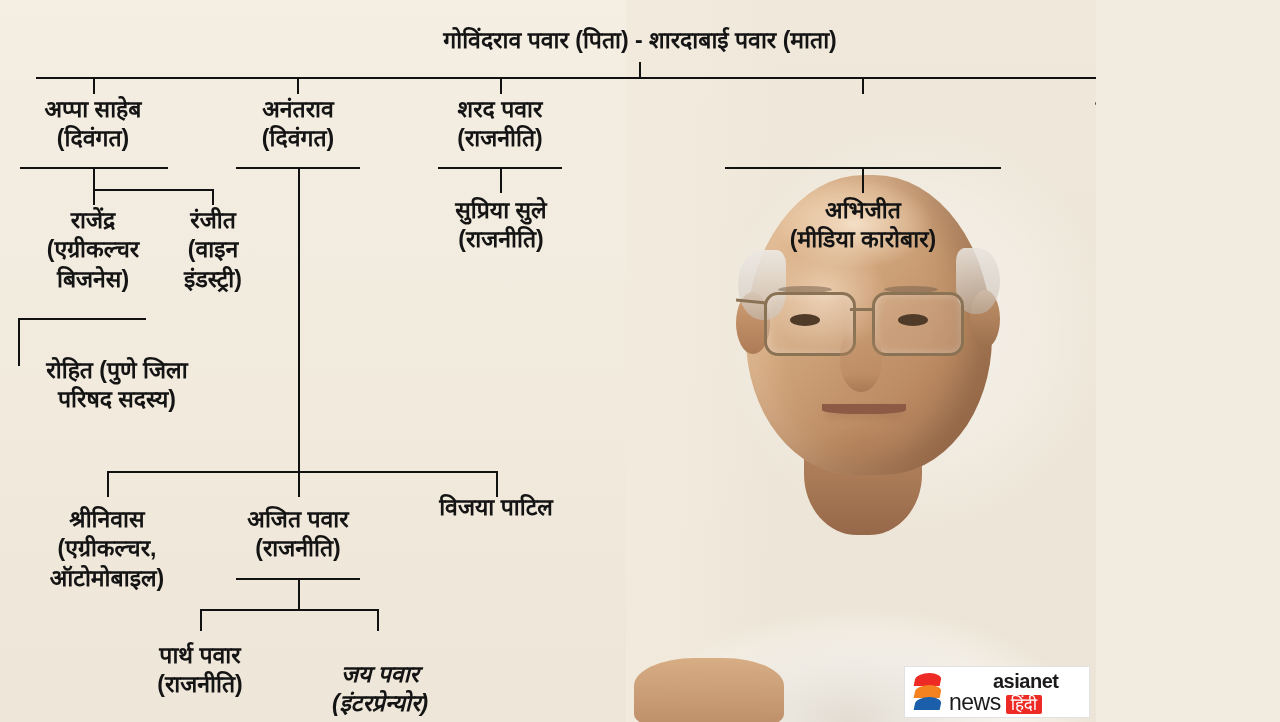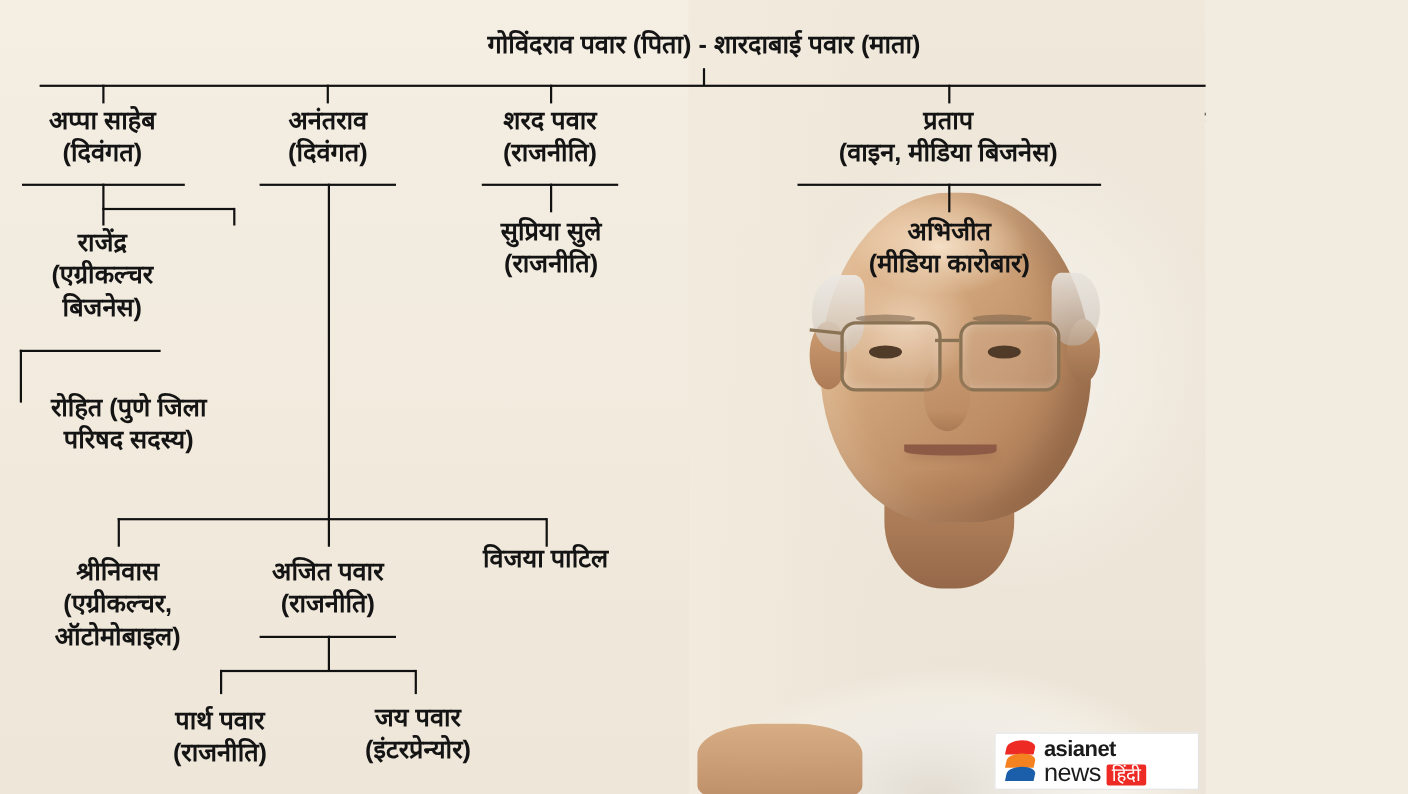--- a/index.html
+++ b/index.html
@@ -274,20 +274,21 @@
   }
   .logo-mark .swoosh1 { top: 3px; background: #ee2a24; }
   .logo-mark .swoosh2 { top: 15px; background: #f58220; }
   .logo-mark .swoosh3 { top: 27px; background: #1b5fab; }
   .logo-text { line-height: 1; }
   .logo-line1 {
     font-size: 20px;
     font-weight: 700;
     color: #1b1b1b;
     letter-spacing: -0.5px;
+    margin-left: 44px;
   }
   .logo-line1 .asianet { color: #1b1b1b; }
   .logo-line2 {
     font-size: 23px;
     font-weight: 400;
     color: #1b1b1b;
     letter-spacing: -0.5px;
     display: flex;
     align-items: baseline;
     gap: 5px;
@@ -353,24 +354,20 @@
       <span class="l2">(दिवंगत)</span>
     </div>
     <div class="node" style="left:205px; top:95px; width:186px;">
       <span>अनंतराव</span>
       <span class="l2">(दिवंगत)</span>
     </div>
     <div class="node" style="left:407px; top:95px; width:186px;">
       <span>शरद पवार</span>
       <span class="l2">(राजनीति)</span>
     </div>
-    <div class="node" style="left:722px; top:95px; width:280px;">
-      <span>प्रताप</span>
-      <span class="l2">(वाइन, मीडिया बिजनेस)</span>
-    </div>
     <div class="node" style="left:1058px; top:95px; width:182px;">
       <span>सरोज पाटिल</span>
     </div>
 
     <div class="line h" style="left:20px; top:167px; width:148px;"></div>
     <div class="line v" style="left:93px;  top:167px; height:23px;"></div>
     <div class="line h" style="left:93px;  top:189px; width:120px;"></div>
     <div class="line v" style="left:93px;  top:189px; height:16px;"></div>
     <div class="line v" style="left:212px; top:189px; height:16px;"></div>
 
@@ -385,20 +382,25 @@
     <div class="line v" style="left:500px; top:167px; height:26px;"></div>
 
     <div class="line h" style="left:725px; top:167px; width:276px;"></div>
     <div class="line v" style="left:862px; top:167px; height:26px;"></div>
 
     <div class="node" style="left:8px; top:206px; width:170px;">
       <span>राजेंद्र</span>
       <span class="l2">(एग्रीकल्चर</span>
       <span class="l2">बिजनेस)</span>
     </div>
+    <div class="node" style="left:155px; top:206px; width:116px;">
+      <span>रंजीत</span>
+      <span class="l2">(वाइन</span>
+      <span class="l2">इंडस्ट्री)</span>
+    </div>
     <div class="node" style="left:405px; top:196px; width:192px;">
       <span>सुप्रिया सुले</span>
       <span class="l2">(राजनीति)</span>
     </div>
     <div class="node" style="left:735px; top:196px; width:256px;">
       <span>अभिजीत</span>
       <span class="l2">(मीडिया कारोबार)</span>
     </div>
 
     <div class="line h" style="left:18px; top:318px; width:128px;"></div>
@@ -424,21 +426,21 @@
     <div class="line h" style="left:236px; top:578px; width:124px;"></div>
     <div class="line v" style="left:298px; top:578px; height:32px;"></div>
     <div class="line h" style="left:200px; top:609px; width:178px;"></div>
     <div class="line v" style="left:200px; top:609px; height:22px;"></div>
     <div class="line v" style="left:377px; top:609px; height:22px;"></div>
 
     <div class="node" style="left:110px; top:641px; width:180px;">
       <span>पार्थ पवार</span>
       <span class="l2">(राजनीति)</span>
     </div>
-    <div class="node" style="left:290px; top:638px; width:180px;">
+    <div class="node" style="left:290px; top:660px; width:180px;font-style:italic;">
       <span>जय पवार</span>
       <span class="l2">(इंटरप्रेन्योर)</span>
     </div>
   </div>
 
   <div class="logo">
     <div class="logo-mark">
       <div class="swoosh1"></div>
       <div class="swoosh2"></div>
       <div class="swoosh3"></div>

